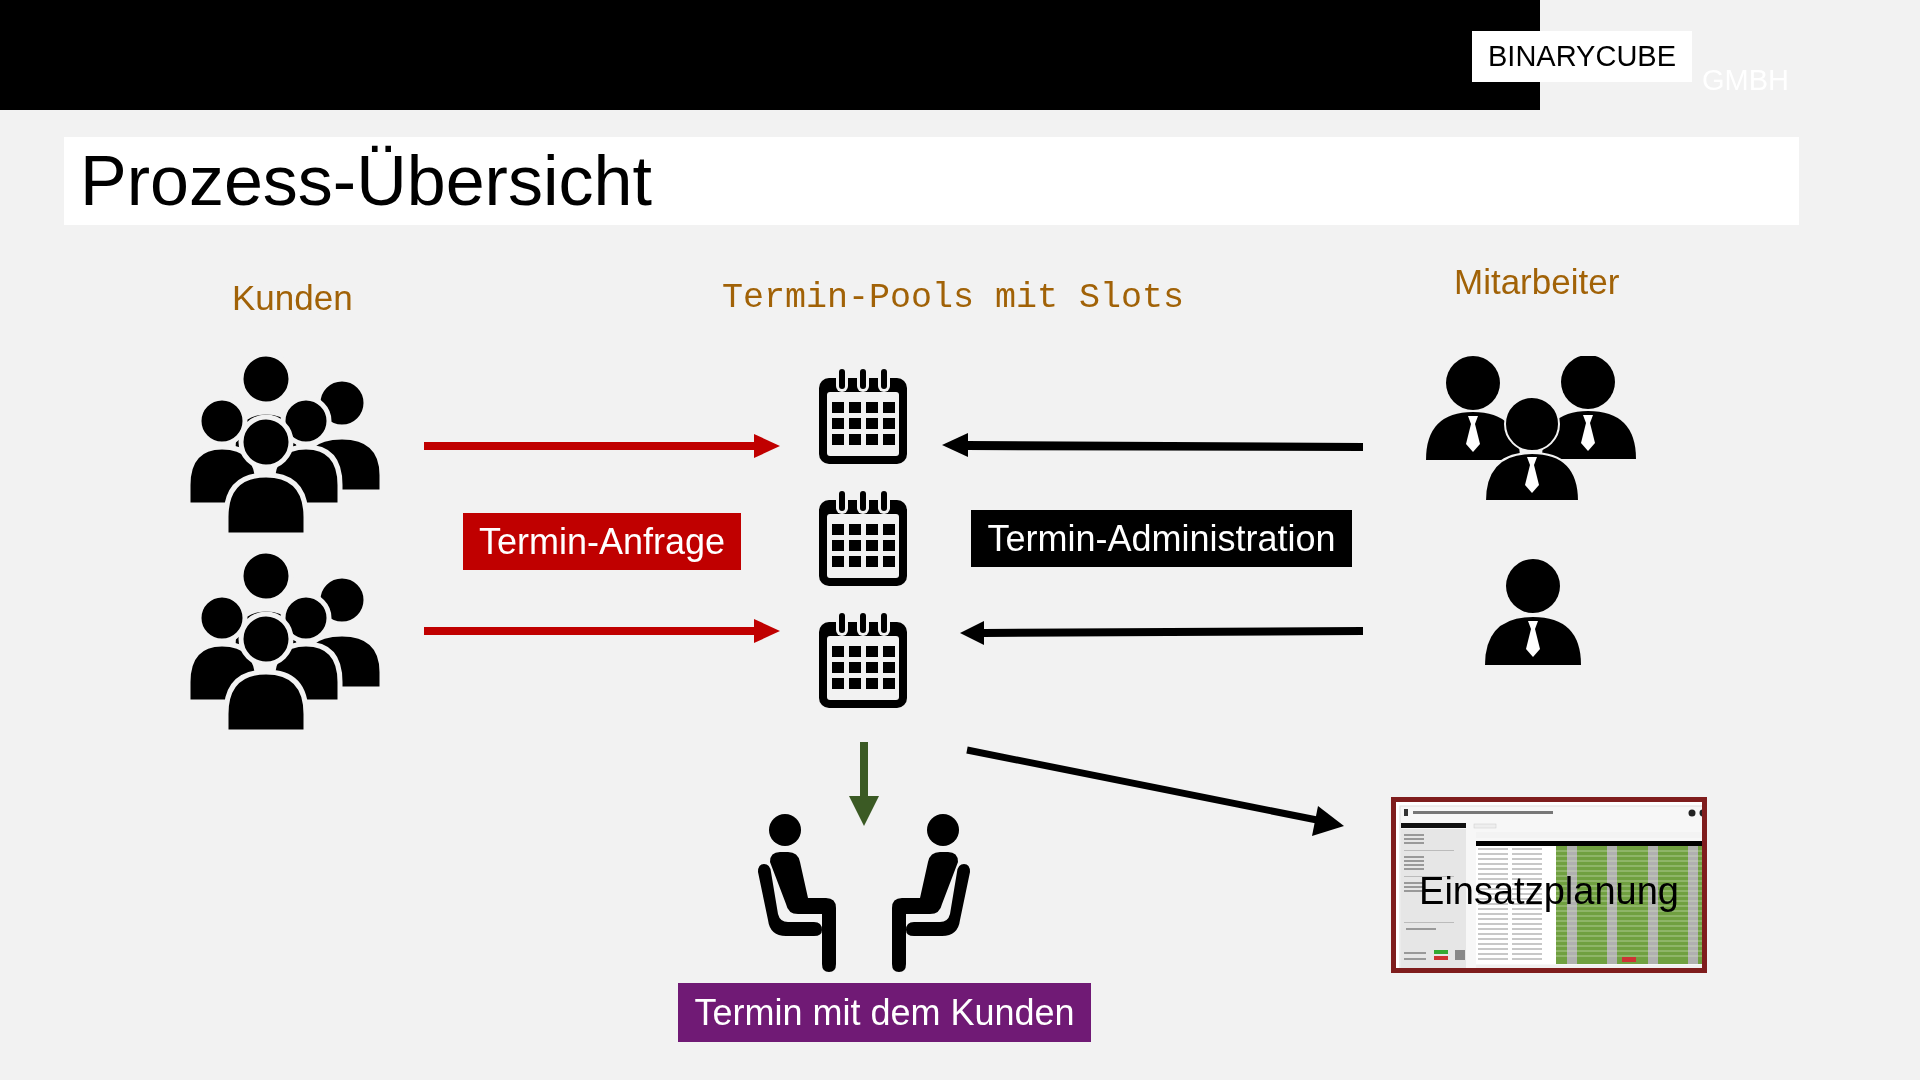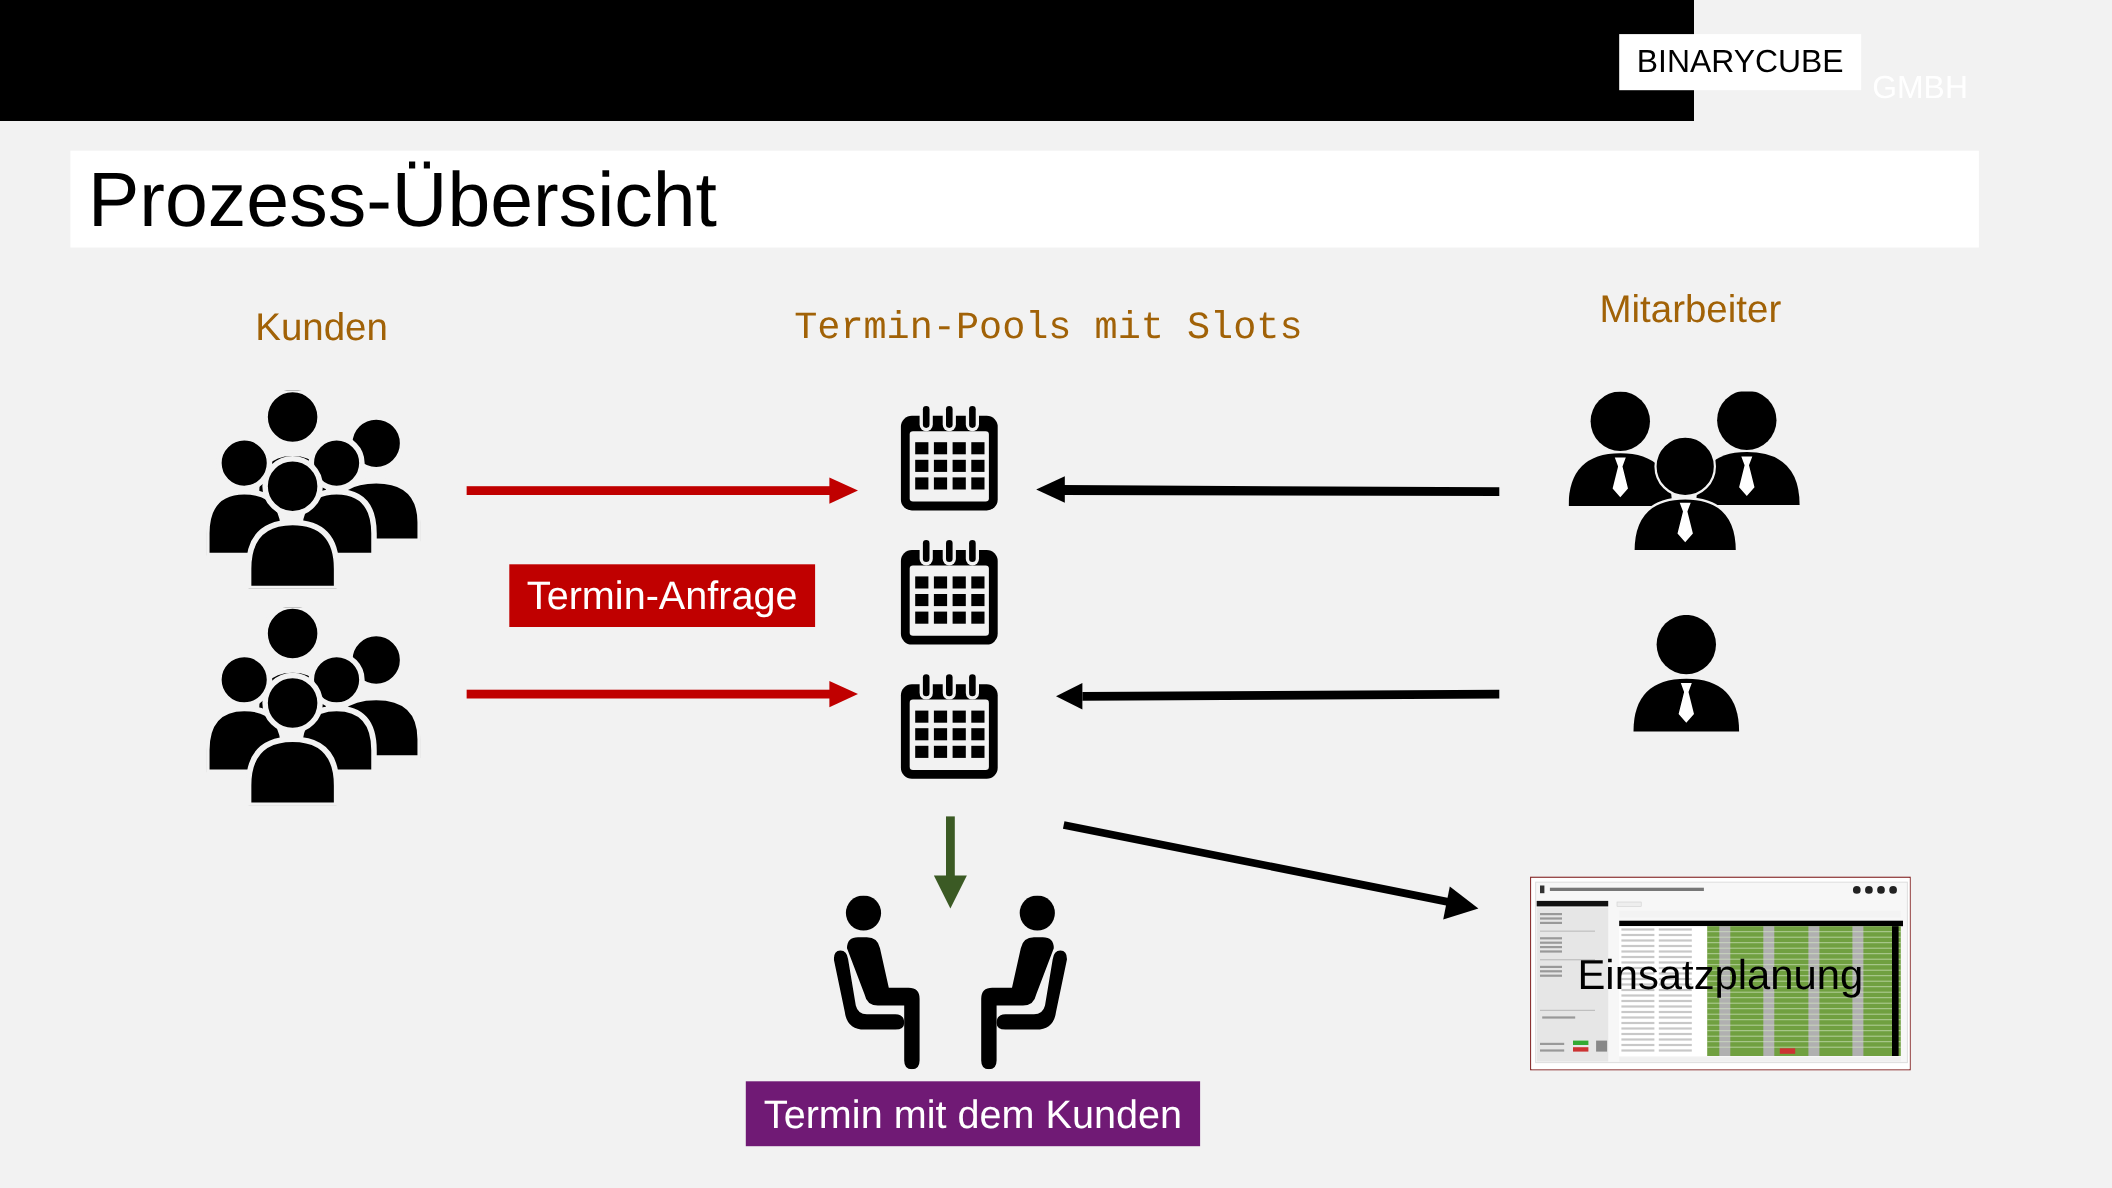--- a/index.html
+++ b/index.html
@@ -8,21 +8,21 @@
     .topbar { position: absolute; left: 0; top: 0; width: 1540px; height: 110px; background: #000; }
     .logo { position: absolute; left: 1472px; top: 31px; height: 51px; display: flex; align-items: center; }
     .logo-box { background: #fff; color: #000; height: 51px; padding: 0 16px; display: flex; align-items: center; font-size: 29px; letter-spacing: 0px; }
     .logo-suffix { color: #fff; font-size: 29px; padding-left: 10px; margin-top: 48px; }
     .title-box { position: absolute; left: 64px; top: 137px; width: 1735px; height: 88px; background: #fff; }
     .title { position: absolute; left: 16px; top: 8px; font-size: 70px; color: #000; line-height: 72px; }
     .col-head { position: absolute; font-size: 35px; color: #a16207; line-height: 40px; white-space: nowrap; margin-left: 28px; }
     .label-box { position: absolute; color: #fff; font-size: 36px; display: flex; align-items: center; justify-content: center; white-space: nowrap; }
     .icon { position: absolute; }
     svg { display: block; }
-    .thumb { position: absolute; left: 1391px; top: 797px; width: 346px; height: 176px; background: #fff; border: 1px solid #7f1d1d; overflow: hidden; }
+    .thumb { position: absolute; left: 1391px; top: 797px; width: 316px; height: 176px; background: #fff; border: 5px solid #7f1d1d; overflow: hidden; }
     .thumb-label { position: absolute; left: 0; top: 64px; width: 100%; text-align: center; font-size: 38px; color: #000; line-height: 50px; }
   </style>
 </head>
 <body>
 
 <div class="slide">
 
   <div class="topbar">
     <div class="logo">
       <div class="logo-box">BINARYCUBE</div>
@@ -183,20 +183,21 @@
         <polygon points="2,15 28,3 28,27" fill="#000"></polygon>
       </svg>
   </div>
   <div class="icon" style="left:958px; top:618px;">
     <svg width="407" height="30" viewBox="0 0 407 30">
         <polygon points="26,11 405,9 405,17 26,19" fill="#000"></polygon>
         <polygon points="2,15 26,3 26,27" fill="#000"></polygon>
       </svg>
   </div>
 
+  <div class="label-box" style="left:971px; top:510px; width:381px; height:57px; background:#000;">Termin-Administration</div>
 
   <div class="icon" style="left:1426px; top:356px;">
     <svg width="212" height="150" viewBox="0 0 212 150">
       <g fill="#000">
         <circle cx="47" cy="27" r="27"></circle>
         <path d="M0 104 Q0 56 47 56 Q94 56 94 104 Z"></path>
         <circle cx="162" cy="26" r="27"></circle>
         <path d="M116 103 Q116 55 162 55 Q210 55 210 103 Z"></path>
       </g>
       <g fill="#fff">

